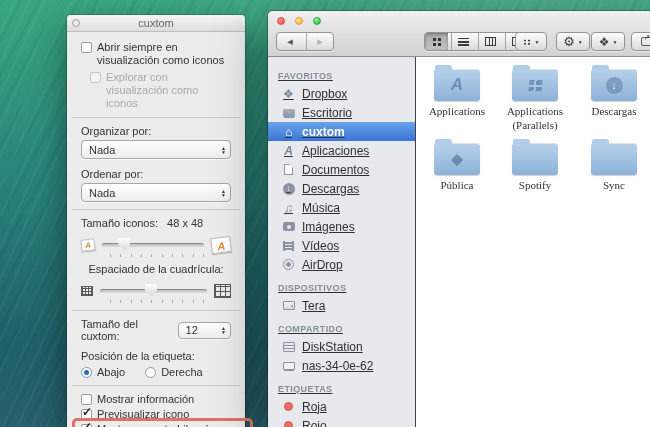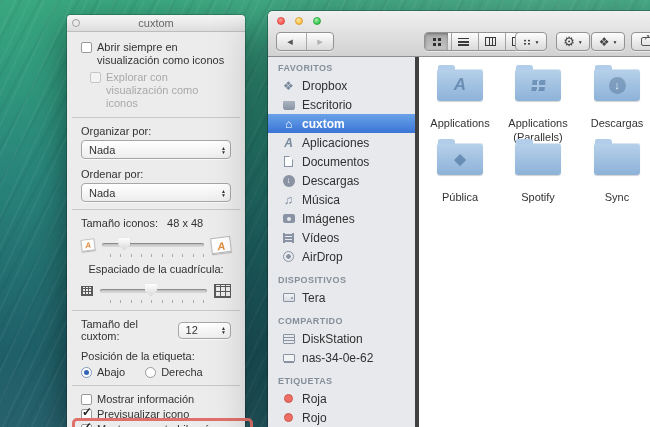--- a/index.html
+++ b/index.html
@@ -101,22 +101,22 @@
       background-size:4px 3.2px;}
   .caret{font-size:5px;color:#333;}
   .btn-arrange{left:247px;width:32px;}
   .btn-gear{left:288px;width:34px;font-size:13px;}
   .btn-dropbox{left:323px;width:34px;font-size:12px;}
   .btn-share{left:363px;width:30px;}
   .g-share{width:11px;height:9px;border:1px solid #555;border-radius:2px;position:relative;box-sizing:border-box;}
   .g-share::after{content:"↗";position:absolute;left:2px;top:-5px;font-size:8px;color:#555;}
 
   .f-body{display:flex;height:370px;}
-  .sidebar{width:147px;background:#e7e9ec;border-right:4px solid #404040;padding-top:3px;
-      font-size:12px;color:#303030;overflow:hidden;flex:none;box-sizing:content-box;}
+  .sidebar{width:147px;background:#e7e9ec;border-right:1px solid #404040;padding-top:11px;
+      font-size:12px;color:#303030;overflow:hidden;flex:none;box-sizing:content-box;text-decoration:underline;}
   .shead{padding:0 0 3px 10px;font-size:9px;font-weight:bold;color:#848f9b;letter-spacing:.4px;margin-top:9px;}
   .shead.first{margin-top:3px;}
   .srow{display:flex;align-items:center;gap:6px;height:19px;padding-left:13px;}
   .srow.sel{background:linear-gradient(#6aa3e8,#3a74d6);color:#fff;font-weight:bold;}
   .sico{width:15px;height:15px;display:flex;align-items:center;justify-content:center;
       color:#76879c;flex:none;font-size:12px;}
   .srow.sel .sico{color:#fff;}
   
   .i-desktop{width:12px;height:8px;border-radius:1px;background:linear-gradient(#aab3c0,#8d97a7);
       box-shadow:0 2px 0 -1px #8d97a7;}
@@ -149,21 +149,21 @@
   .fold::before{content:"";position:absolute;top:-4px;left:1px;width:17px;height:5px;
       border-radius:2px 3px 0 0;background:#b2cde9;}
   .emblem{position:absolute;inset:0;display:flex;align-items:center;justify-content:center;
       color:rgba(60,100,145,.55);font-size:17px;font-weight:bold;}
   .emblem.italic{font-style:italic;}
   .emb-dl{width:17px;height:17px;border-radius:50%;background:rgba(85,120,155,.5);color:#e6eef6;
       font-size:11px;line-height:17px;font-weight:bold;}
   .emb-win{width:13px;height:11px;background:rgba(60,100,145,.5);transform:skew(-6deg);
       background-image:linear-gradient(90deg,transparent 0 5px,#a9c7e3 5px 7px,transparent 7px),
                        linear-gradient(0deg,transparent 0 4px,#a9c7e3 4px 6px,transparent 6px);}
-  .fname{margin-top:16px;line-height:1.25;}
+  .fname{margin-top:4px;line-height:1.25;font-family:Liberation Serif, serif;}
 </style>
 </head>
 <body>
 
 <div class="wallpaper"></div>
 
 <div class="op">
   <div class="op-titlebar">
     <span class="op-close"></span>
     <span>cuxtom</span>

